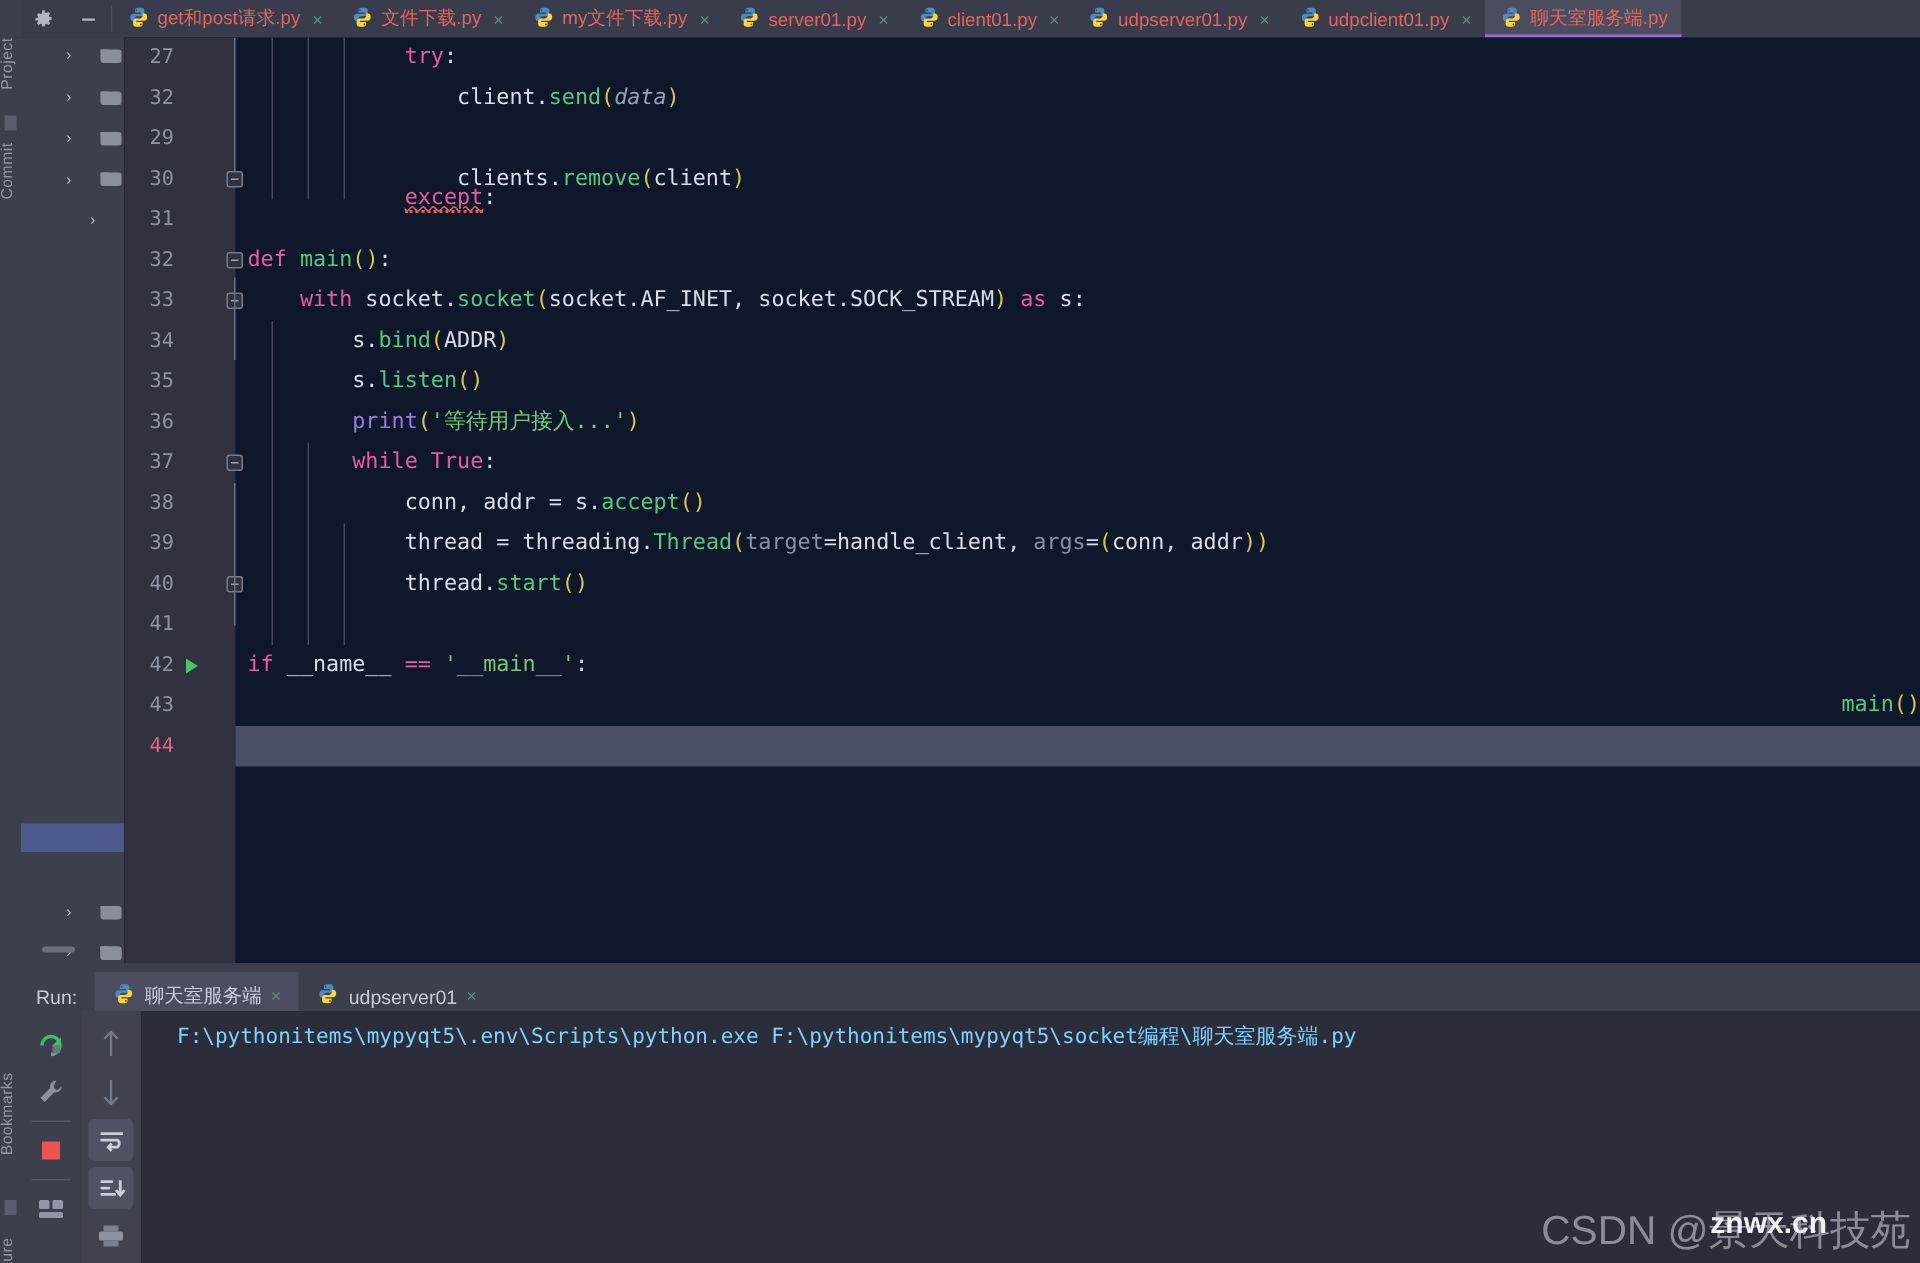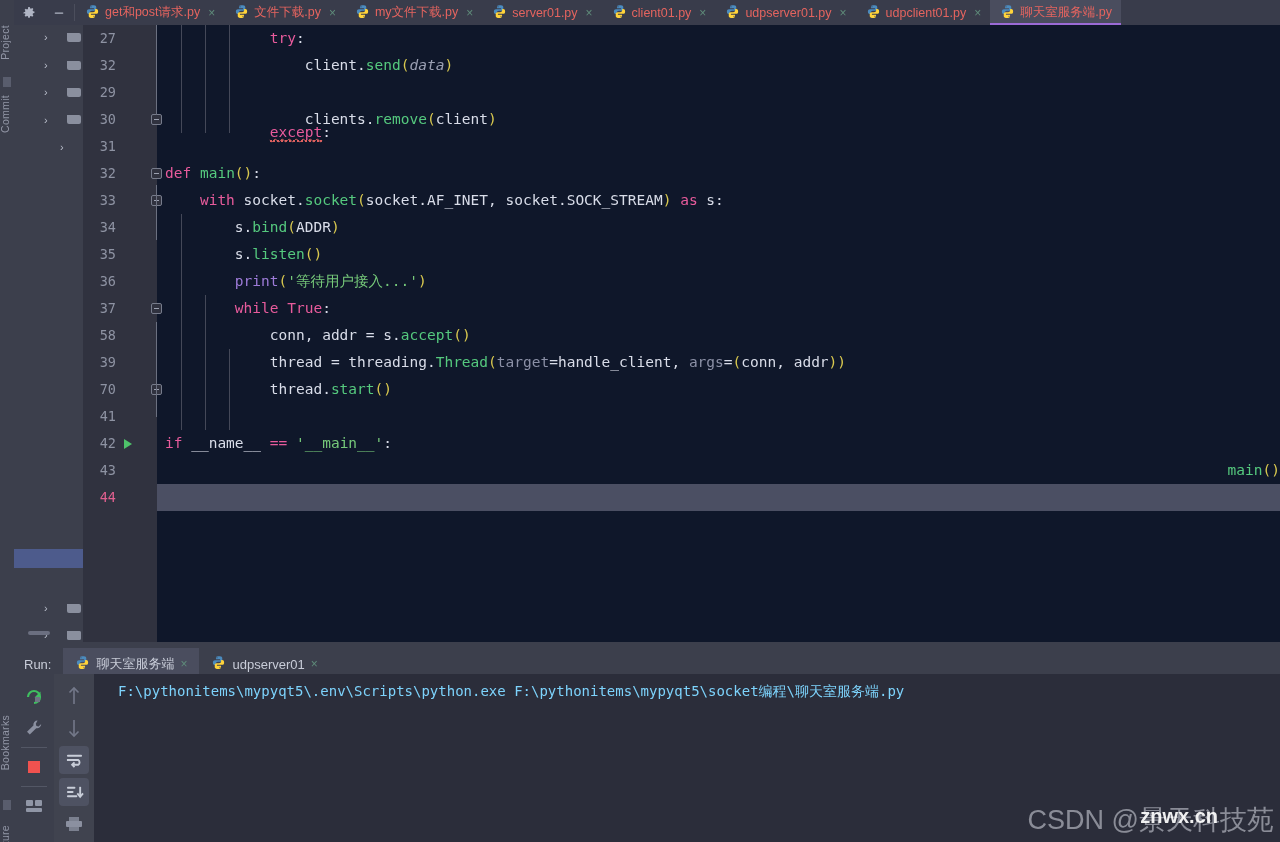--- a/index.html
+++ b/index.html
@@ -367,23 +367,23 @@
           <div class="lnum" style="top: 113px;">31</div>
           <div class="lnum" style="top: 140px;">32</div>
           <div class="foldbox" style="top: 143px;"></div>
           <div class="lnum" style="top: 167px;">33</div>
           <div class="foldbox" style="top: 170px;"></div>
           <div class="lnum" style="top: 194px;">34</div>
           <div class="lnum" style="top: 221px;">35</div>
           <div class="lnum" style="top: 248px;">36</div>
           <div class="lnum" style="top: 275px;">37</div>
           <div class="foldbox" style="top: 278px;"></div>
-          <div class="lnum" style="top: 302px;">58</div>
+          <div class="lnum" style="top: 302px;">38</div>
           <div class="lnum" style="top: 329px;">39</div>
-          <div class="lnum" style="top: 356px;">70</div>
+          <div class="lnum" style="top: 356px;">40</div>
           <div class="foldbox" style="top: 359px;"></div>
           <div class="lnum" style="top: 383px;">41</div>
           <div class="lnum" style="top: 410px;">42</div>
           <div class="runarrow" style="top: 414px;"></div>
           <div class="lnum" style="top: 437px;">43</div>
           <div class="lnum cur" style="top: 464px;">44</div>
           <div class="foldline" style="top: 0px; height: 90px;"></div>
           <div class="foldline" style="top: 160px; height: 55px;"></div>
           <div class="foldline" style="top: 297px; height: 95px;"></div>
         </div>

